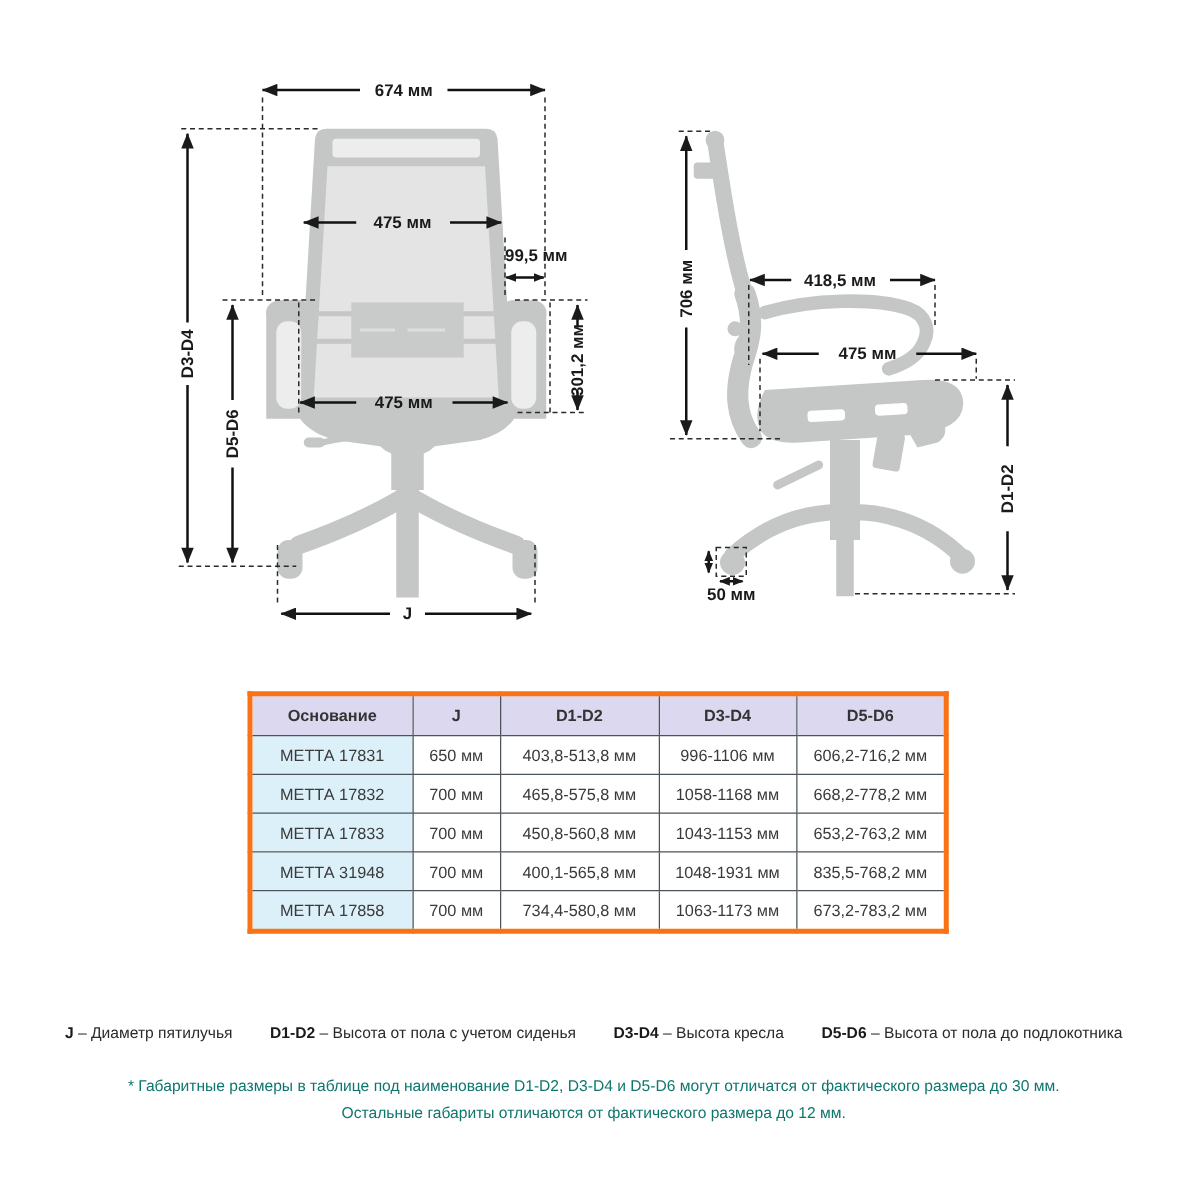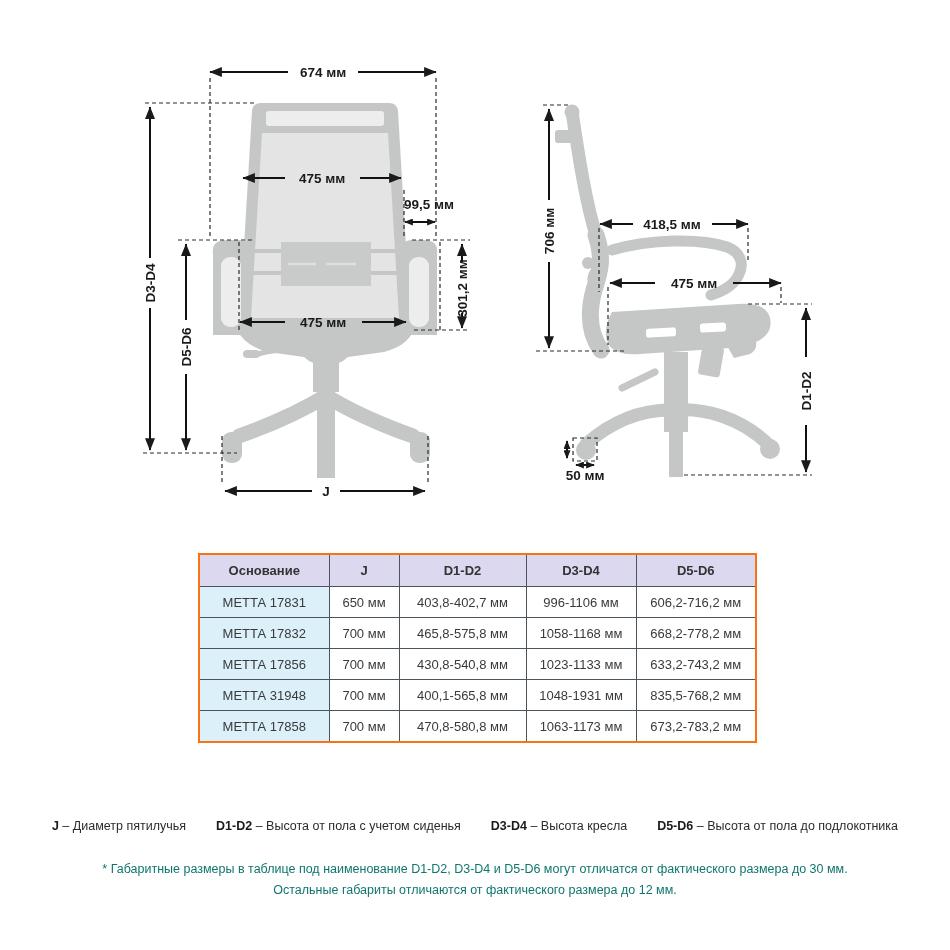--- a/index.html
+++ b/index.html
@@ -13,21 +13,21 @@
   .chairstroke{stroke:#c5c6c6;fill:none;}
   .mesh{fill:#e4e4e5;}
   .slot{fill:#ededee;}
 
   table.spec{position:absolute;left:198px;top:553px;border-collapse:collapse;table-layout:fixed;
              font-size:13px;color:#3a3a3a;}
   table.spec th,table.spec td{border:1.5px solid #4b545a;text-align:center;padding:0;height:30px;
              overflow:hidden;white-space:nowrap;}
   table.spec th{background:#dcd8f0;font-weight:bold;height:31px;color:#333;}
   table.spec td.base{background:#dcf0fa;}
-  table.spec{border:2px solid #f97316;}
+  table.spec{border:4px solid #f97316;}
 
   .legend{position:absolute;left:0;top:819px;width:950px;display:flex;justify-content:center;
           gap:30px;font-size:12.5px;color:#2b2b2b;}
   .legend b{font-weight:bold;color:#1a1a1a;}
   .footnote{position:absolute;left:0;top:859px;width:950px;text-align:center;font-size:12.5px;
             color:#0f766e;line-height:21px;}
 </style>
 </head>
 <body>
 
@@ -182,49 +182,49 @@
         <th>J</th>
         <th>D1-D2</th>
         <th>D3-D4</th>
         <th>D5-D6</th>
       </tr>
     </thead>
     <tbody>
       <tr>
         <td class="base">МЕТТА 17831</td>
         <td>650 мм</td>
-        <td>403,8-402,7 мм</td>
+        <td>403,8-513,8 мм</td>
         <td>996-1106 мм</td>
         <td>606,2-716,2 мм</td>
       </tr>
       <tr>
         <td class="base">МЕТТА 17832</td>
         <td>700 мм</td>
         <td>465,8-575,8 мм</td>
         <td>1058-1168 мм</td>
         <td>668,2-778,2 мм</td>
       </tr>
       <tr>
-        <td class="base">МЕТТА 17856</td>
-        <td>700 мм</td>
-        <td>430,8-540,8 мм</td>
-        <td>1023-1133 мм</td>
-        <td>633,2-743,2 мм</td>
+        <td class="base">МЕТТА 17833</td>
+        <td>700 мм</td>
+        <td>450,8-560,8 мм</td>
+        <td>1043-1153 мм</td>
+        <td>653,2-763,2 мм</td>
       </tr>
       <tr>
         <td class="base">МЕТТА 31948</td>
         <td>700 мм</td>
         <td>400,1-565,8 мм</td>
         <td>1048-1931 мм</td>
         <td>835,5-768,2 мм</td>
       </tr>
       <tr>
         <td class="base">МЕТТА 17858</td>
         <td>700 мм</td>
-        <td>470,8-580,8 мм</td>
+        <td>734,4-580,8 мм</td>
         <td>1063-1173 мм</td>
         <td>673,2-783,2 мм</td>
       </tr>
     </tbody>
   </table>
 
   <div class="legend">
     <span><b>J</b> <span>– Диаметр пятилучья</span></span>
     <span><b>D1-D2</b> <span>– Высота от пола с учетом сиденья</span></span>
     <span><b>D3-D4</b> <span>– Высота кресла</span></span>

